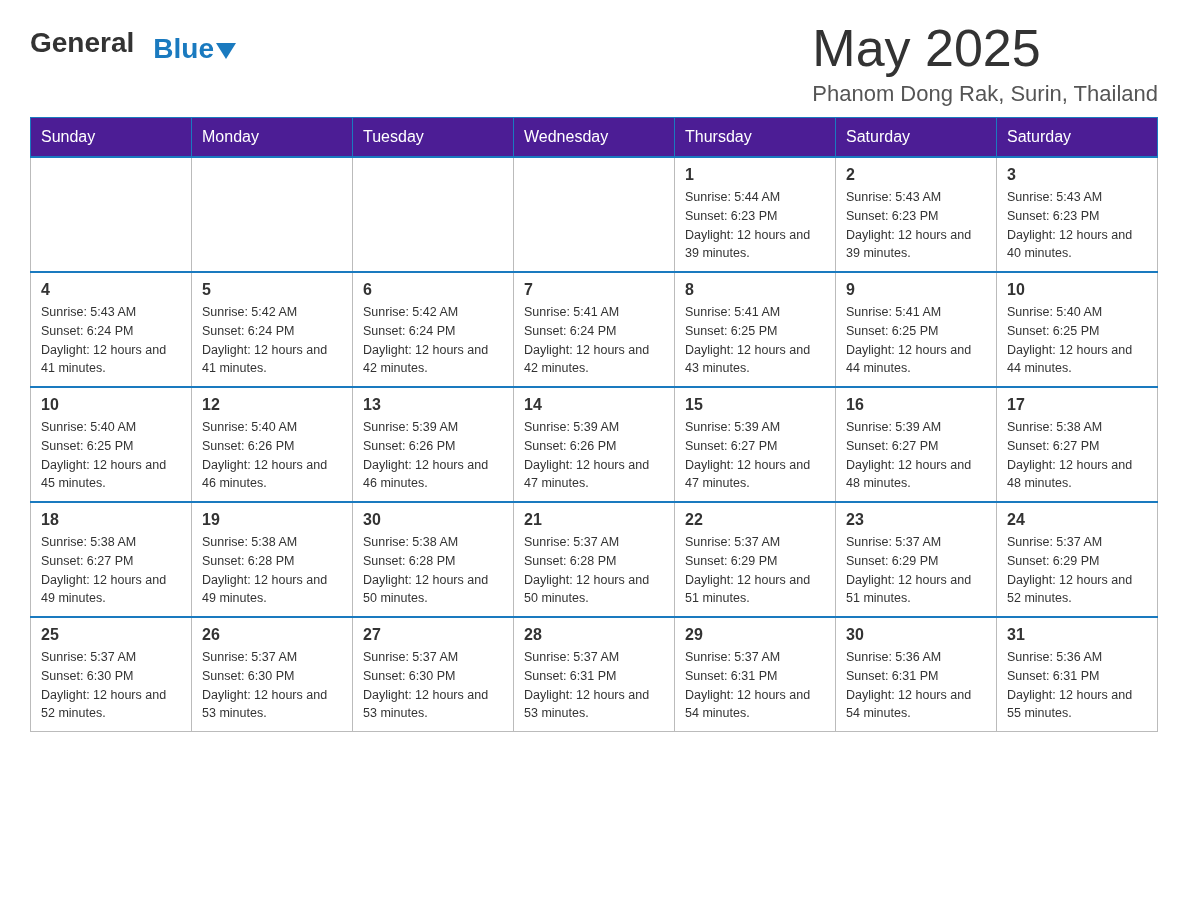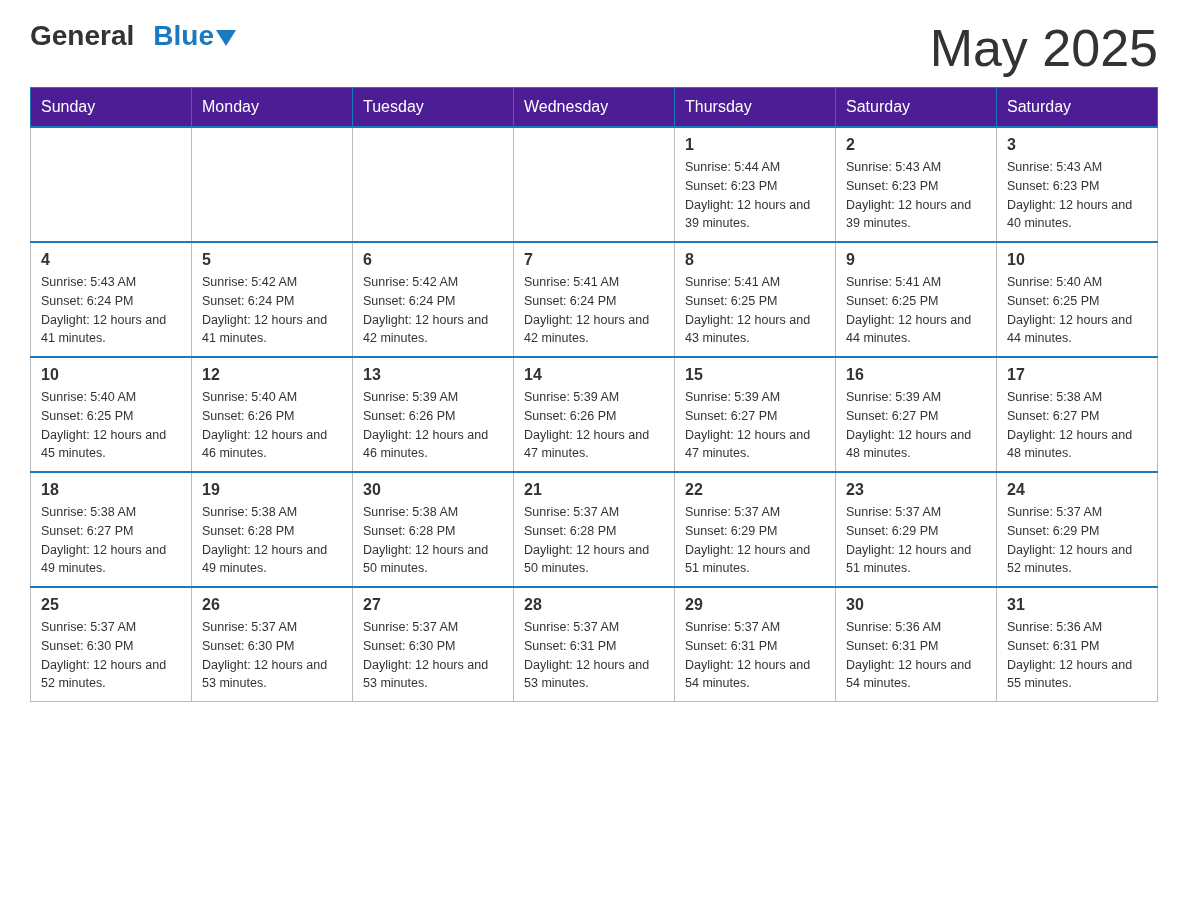--- a/index.html
+++ b/index.html
@@ -28,20 +28,21 @@
       gap: 19px;
     }
     .logo-general {
       font-size: 28px;
       font-weight: bold;
       color: #333;
     }
     .logo-blue-part {
       display: flex;
       align-items: center;
+      margin-top: 13px;
     }
     .logo-blue-text {
       font-size: 28px;
       font-weight: bold;
       color: #1a7abf;
     }
     .logo-triangle {
       width: 0;
       height: 0;
       border-left: 10px solid transparent;
@@ -115,20 +116,21 @@
     <div class="logo-text">
       <span class="logo-general">General</span>
       <div class="logo-blue-part">
         <span class="logo-blue-text">Blue</span>
         <div class="logo-triangle"></div>
       </div>
     </div>
   </div>
   <div class="title-block">
     <div class="month-year">May 2025</div>
+    <div class="location">Phanom Dong Rak, Surin, Thailand</div>
   </div>
 </div>
 
 <table>
   <thead>
     <tr>
     <th>Sunday</th>
         <th>Monday</th>
         <th>Tuesday</th>
         <th>Wednesday</th>

